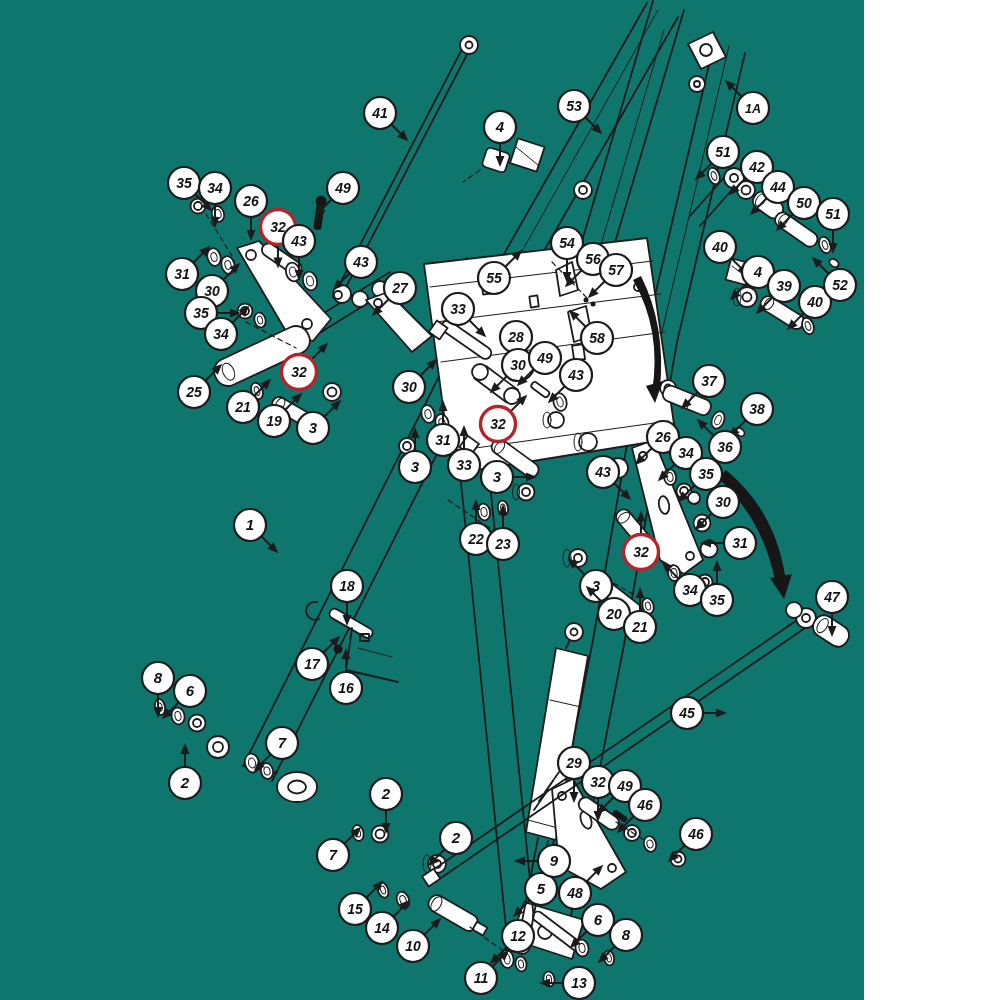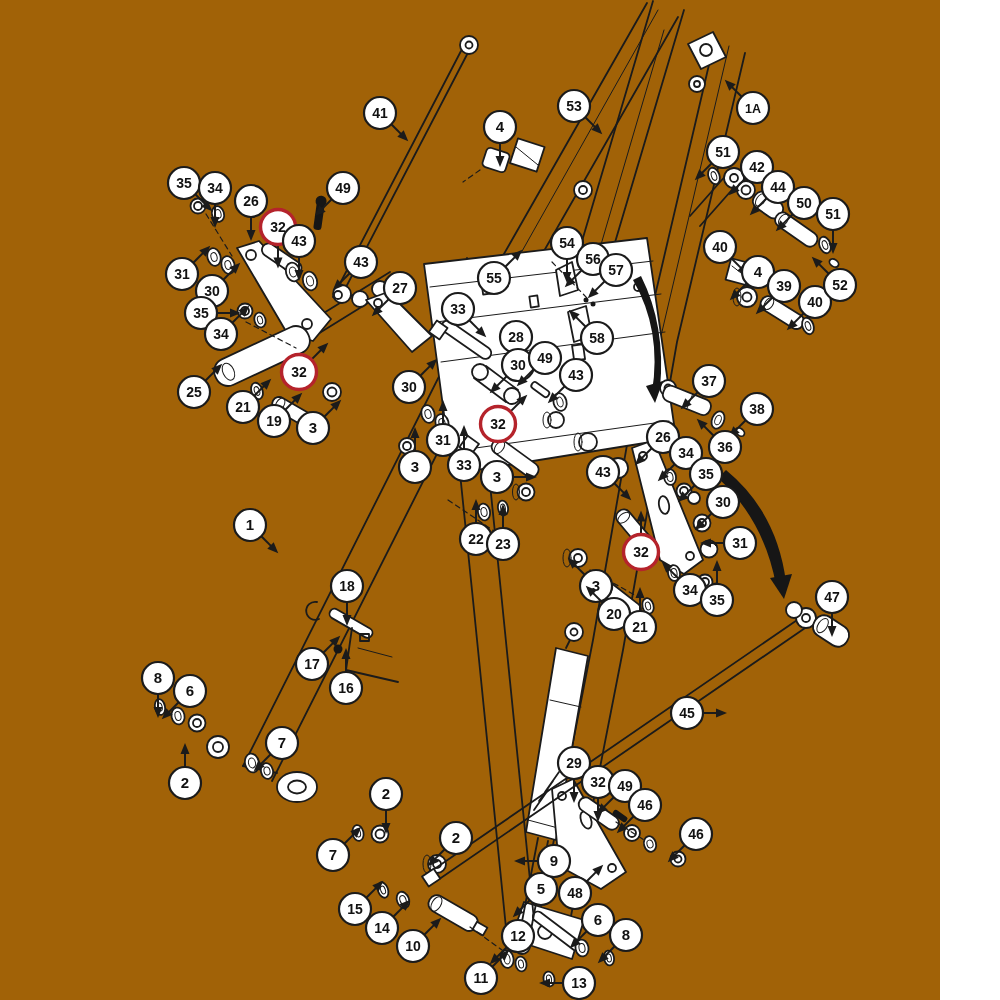--- a/index.html
+++ b/index.html
@@ -1,16 +1,16 @@
 <!DOCTYPE html>
 <html><head>
 <meta charset="utf-8">
 <style>
   html,body{margin:0;padding:0;background:#ffffff;}
-  .stage{position:relative;width:940px;height:1000px;background:#a16207;overflow:hidden;}
+  .stage{position:relative;width:864px;height:1000px;background:#0f766e;overflow:hidden;font-style:italic;}
   svg{position:absolute;left:0;top:0;}
   svg text{font-family:"Liberation Sans","DejaVu Sans",sans-serif;font-weight:bold;fill:#111;}
   .lw{stroke:#1b1b1b;fill:none;stroke-width:1.8;stroke-linecap:round;stroke-linejoin:round;}
   .lwf{stroke:#1b1b1b;fill:#ffffff;stroke-width:1.8;stroke-linejoin:round;}
   .thin{stroke-width:1;}
   .dash{stroke-dasharray:5 4;stroke-width:1.2;}
   .solid{fill:#161616;stroke:none;}
 </style>
 </head>
 <body>

